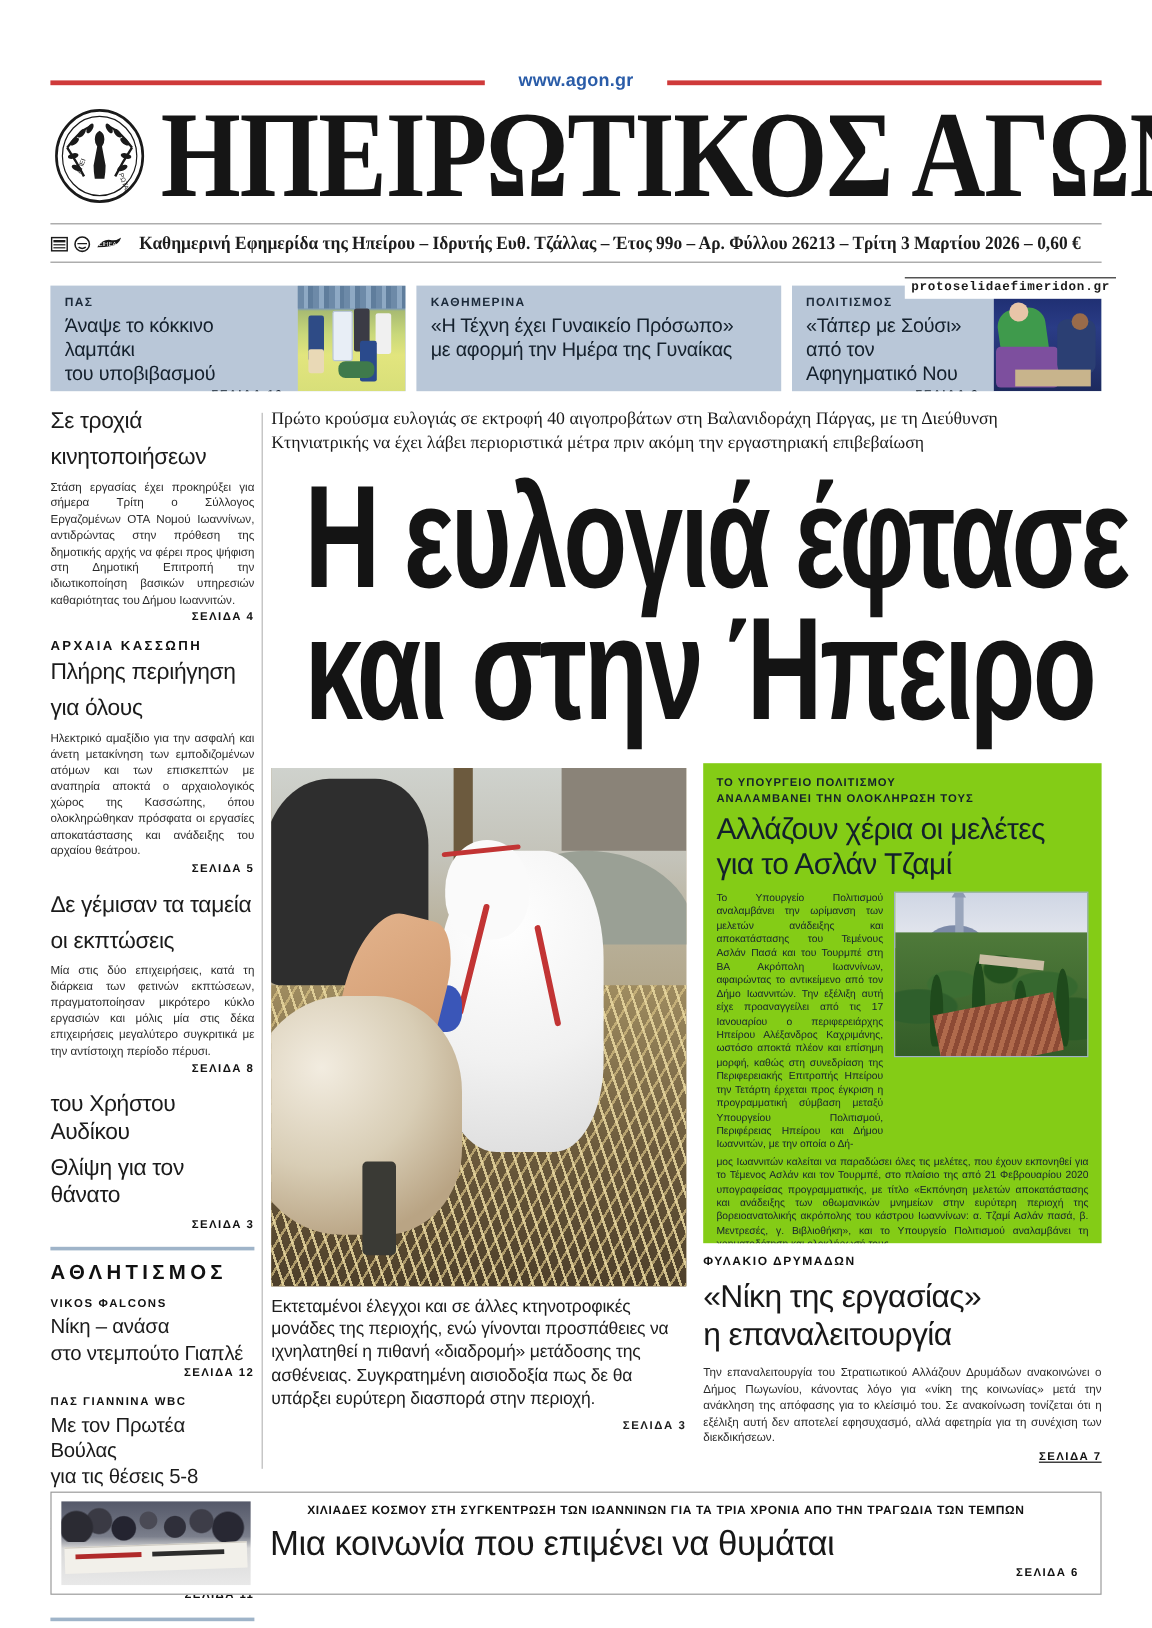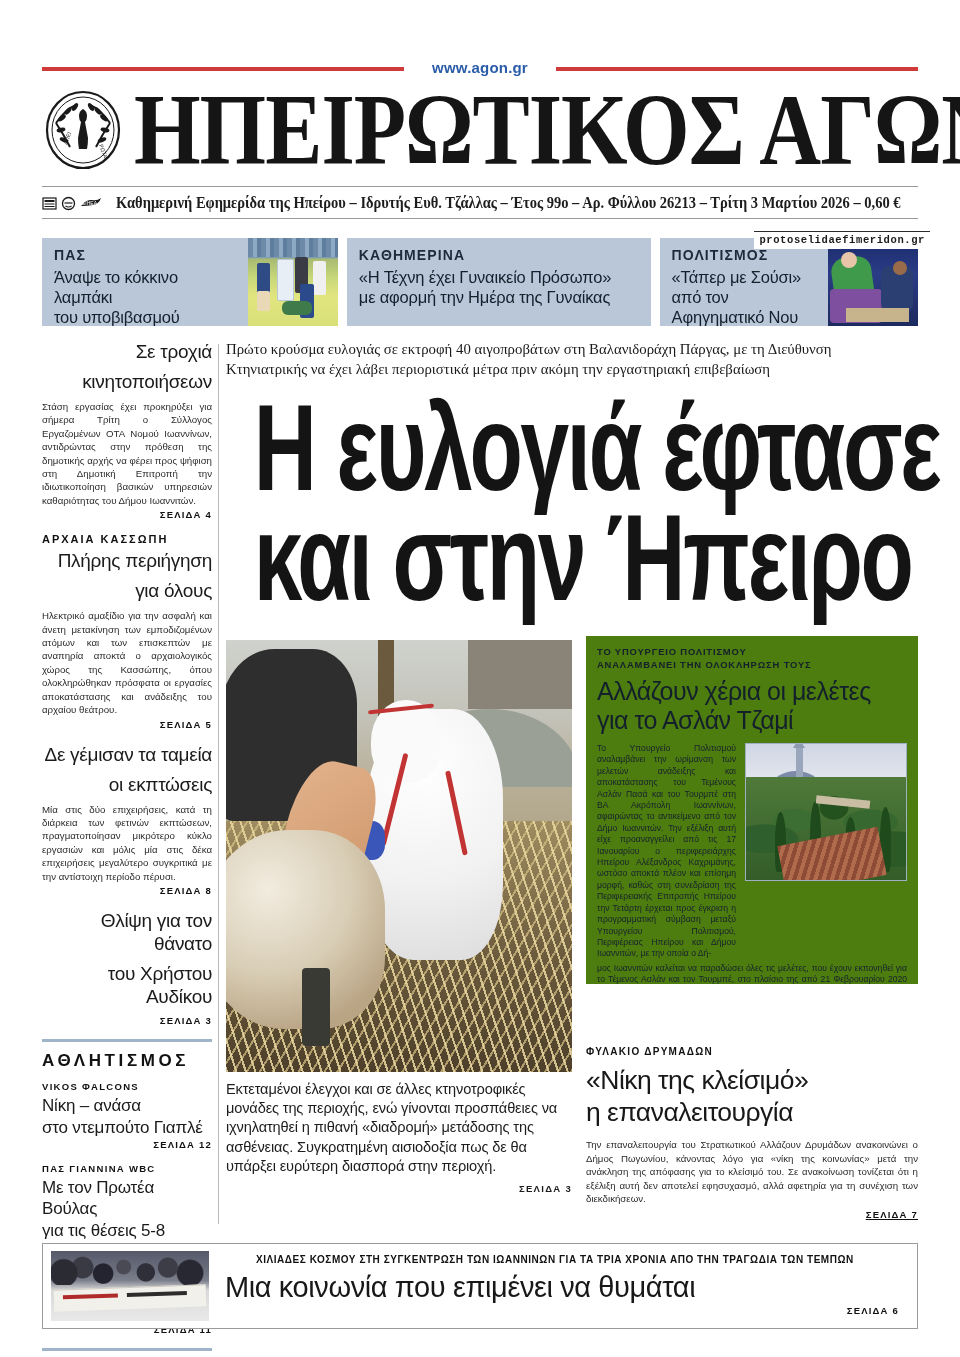--- a/index.html
+++ b/index.html
@@ -118,21 +118,21 @@
   }
   .teaser.t1 { width: 300px; }
   .teaser.t2 { width: 308px; }
   .teaser.t3 { width: 262px; }
   .teaser .tbody {
     flex: 1;
     padding: 9px 8px 4px 12px;
     min-width: 0;
   }
   .teaser .kicker {
-    font-size: 14px;
+    font-size: 10px;
     font-weight: bold;
     letter-spacing: 1.1px;
     color: #1c2a3a;
     margin-bottom: 4px;
   }
   .teaser .ttitle {
     font-size: 16.5px;
     line-height: 20px;
     color: #14202c;
     font-family: "Liberation Sans", sans-serif;
@@ -236,21 +236,20 @@
     background: #b8b8b8;
   }
 
   
   .ls-head {
     font-size: 19px;
     line-height: 23px;
     color: #1b1b1b;
     letter-spacing: -.3px;
     margin-bottom: 7px;
-    text-align: right;
   }
   .ls-kicker {
     font-size: 11px;
     font-weight: bold;
     letter-spacing: 2px;
     color: #111;
     margin-bottom: 4px;
   }
   .ls-body {
     font-size: 9.7px;
@@ -408,22 +407,22 @@
     background:#c23434; transform: rotate(-12deg); border-radius:3px;
   }
   .sheepscene .glove {
     position:absolute; left:37%; top:42%; width:9%; height:9%;
     background:#3a56b8; border-radius: 40%;
   }
 
   
   .aslan {
     position: absolute;
-    left: 360px; top: -4px; right: 0; height: 348px;
-    background: #4d7c0f;
+    left: 360px; top: -4px; right: 0; height: 400px;
+    background: #84cc16;
     padding: 10px 11px 8px 11px;
     box-sizing: border-box;
     overflow: hidden;
   }
   .aslan .kicker {
     font-size: 9.4px;
     font-weight: bold;
     letter-spacing: .85px;
     line-height: 12.5px;
     color: #14202c;
@@ -737,22 +736,22 @@
       </div>
 
       <div>
         <div class="ls-head">Δε γέμισαν τα ταμεία</div>
         <div class="ls-head">οι εκπτώσεις</div>
         <div class="ls-body">Μία στις δύο επιχειρήσεις, κατά τη διάρκεια των φετινών εκπτώσεων, πραγματοποίησαν μικρότερο κύκλο εργασιών και μόλις μία στις δέκα επιχειρήσεις μεγαλύτερο συγκριτικά με την αντίστοιχη περίοδο πέρυσι.</div>
         <div class="ls-ref">ΣΕΛΙΔΑ 8</div>
       </div>
 
       <div>
+        <div class="ls-head">του Χρήστου Αυδίκου</div>
         <div class="ls-head">Θλίψη για τον θάνατο</div>
-        <div class="ls-head">του Χρήστου Αυδίκου</div>
         <div class="ls-ref">ΣΕΛΙΔΑ 3</div>
       </div>
 
       <div class="ls-rule"></div>
       <div class="ls-sport-title">ΑΘΛΗΤΙΣΜΟΣ</div>
 
       <div>
         <div class="ls-sub">VIKOS ΦALCONS</div>
         <div class="ls-sport-head">Νίκη – ανάσα</div>
         <div class="ls-sport-head">στο ντεμπούτο Γιαπλέ</div>
@@ -845,21 +844,21 @@
               </div>
             </div>
           </div>
           <div class="tail">μος Ιωαννιτών καλείται να παραδώσει όλες τις μελέτες, που έχουν εκπονηθεί για το Τέμενος Ασλάν και τον Τουρμπέ, στο πλαίσιο της από 21 Φεβρουαρίου 2020 υπογραφείσας προγραμματικής, με τίτλο «Εκπόνηση μελετών αποκατάστασης και ανάδειξης των οθωμανικών μνημείων στην ευρύτερη περιοχή της βορειοανατολικής ακρόπολης του κάστρου Ιωαννίνων: α. Τζαμί Ασλάν πασά, β. Μεντρεσές, γ. Βιβλιοθήκη», και το Υπουργείο Πολιτισμού αναλαμβάνει τη χρηματοδότηση και ολοκλήρωσή τους.</div>
 
         </div>
 
         <div class="fylakio">
           <div class="kicker">ΦΥΛΑΚΙΟ ΔΡΥΜΑΔΩΝ</div>
           <div class="head">
-            <div>«Νίκη της κλείσιμό»</div>
+            <div>«Νίκη της εργασίας»</div>
             <div>η επαναλειτουργία</div>
           </div>
           <div class="txt">Την επαναλειτουργία του Στρατιωτικού Αλλάζουν Δρυμάδων ανακοινώνει ο Δήμος Πωγωνίου, κάνοντας λόγο για «νίκη της κοινωνίας» μετά την ανάκληση της απόφασης για το κλείσιμό του. Σε ανακοίνωση τονίζεται ότι η εξέλιξη αυτή δεν αποτελεί εφησυχασμό, αλλά αφετηρία για τη συνέχιση των διεκδικήσεων.</div>
           <div class="ref">ΣΕΛΙΔΑ 7</div>
         </div>
 
       </div>
     </div>
   </div>
 

